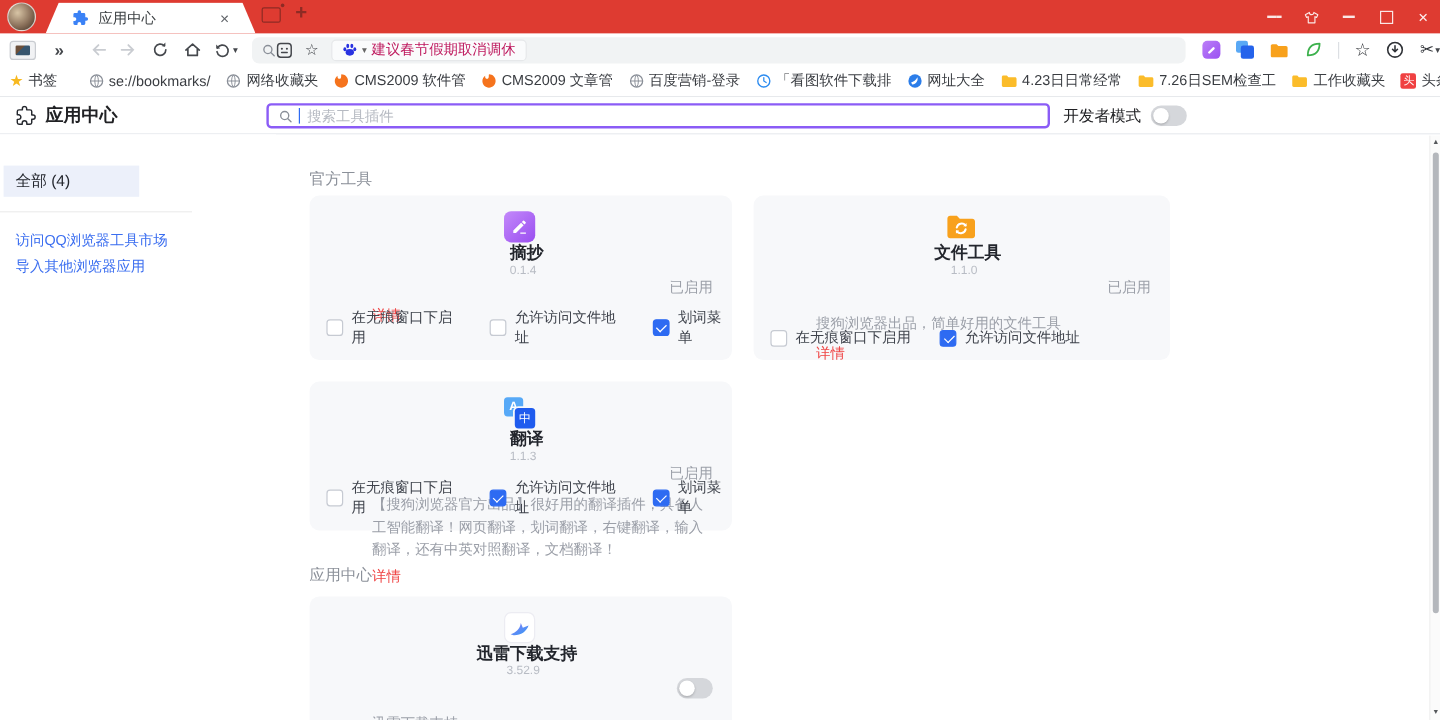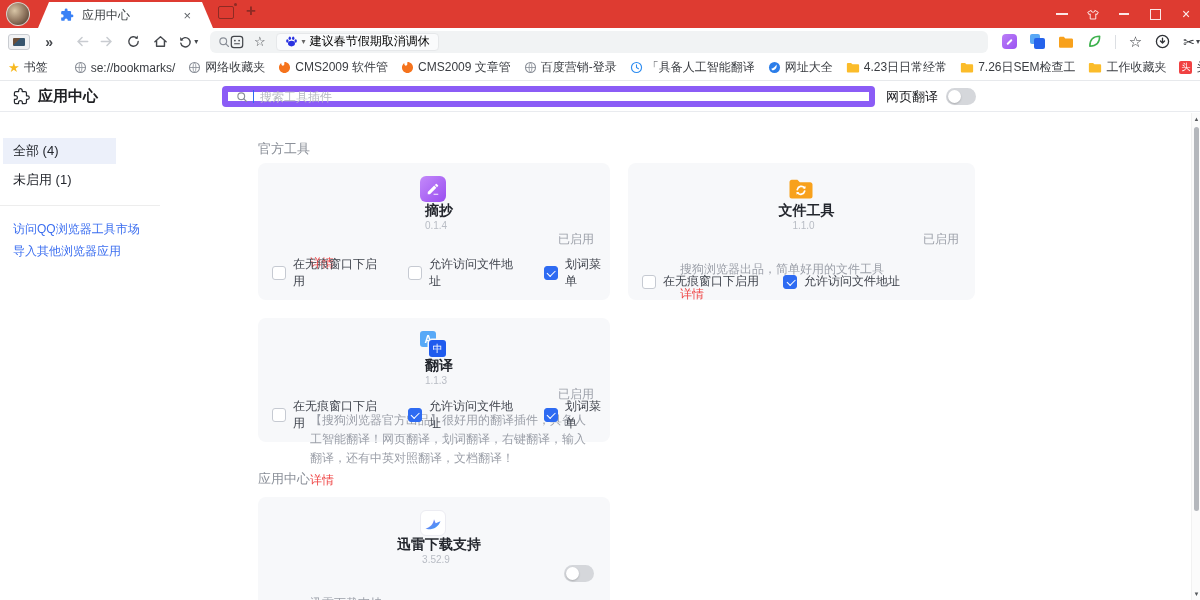--- a/index.html
+++ b/index.html
@@ -34,21 +34,21 @@
   .tb-glyph { font-size:14px; color:#45484d; font-weight:bold; }
   .tb-btn { display:flex; align-items:center; justify-content:center; width:24px; height:24px; }
   .chevrons { margin-left:8px; }
   .nav-back { margin-left:10px; } 
   .caret { font-size:8px; color:#45484d; margin-left:1px; }
   .addressbar { margin-left:10px; width:797px; height:22px; background:#f1f3f4; border-radius:6px; display:flex; align-items:center; padding:0 8px; }
   .url-text { font-size:13px; color:#202124; margin-left:6px; flex:1; }
   .addr-right { display:flex; align-items:center; gap:10px; }
   .addr-star { font-size:13px; color:#44474c; }
   .hot-pill { display:flex; align-items:center; gap:4px; background:#fafbfc; border:1px solid #e6e8ea; border-radius:4px; height:18px; padding:0 8px; }
-  .hot-text { font-size:12px; color:#000000; white-space:nowrap; }
+  .hot-text { font-size:12px; color:#be185d; white-space:nowrap; }
   .pill-caret { font-size:8px; color:#666; }
   .ext-area { display:flex; align-items:center; gap:13px; margin-left:14px; }
   .ext-sq { width:15px; height:15px; border-radius:4px; position:relative; }
   .ext-zhaichao { background:linear-gradient(135deg,#bb7ef7,#9a52f2); }
   .ext-zhaichao::after { content:''; position:absolute; left:4px; top:7px; width:7px; height:2px; background:#fff; transform:rotate(-45deg); border-radius:1px; }
   .ext-trans { width:15px; height:15px; position:relative; }
   .ext-trans .b1 { position:absolute; left:0; top:0; width:10px; height:10px; background:#59a8f5; border-radius:2px; }
   .ext-trans .b2 { position:absolute; right:0; bottom:0; width:11px; height:11px; background:#2563eb; border-radius:2px; }
   .ext-divider { width:1px; height:14px; background:#dcdfe3; }
   .ext-star { font-size:15px; color:#2f3237; }
@@ -59,21 +59,21 @@
                display:flex; align-items:center; padding:0 8px; gap:13px; overflow:hidden; }
   .bm { display:flex; align-items:center; gap:4px; font-size:12px; color:#3a3d42; white-space:nowrap; }
   .bm-star { color:#f7b920; font-size:13px; }
   .bm-divider { width:1px; height:13px; background:#dddfe3; }
   .bm-toutiao { width:13px; height:13px; background:#f04142; color:#fff; border-radius:2px; font-size:9px; display:flex; align-items:center; justify-content:center; }
 
   
   .appheader { position:absolute; top:81px; left:0; right:0; height:31px; background:#fff; border-bottom:1px solid #e9ebef; }
   .ah-left { position:absolute; left:13px; top:0; height:31px; display:flex; align-items:center; gap:8px; }
   .ah-title { font-size:15px; font-weight:bold; color:#202124; }
-  .searchbox { position:absolute; left:222px; top:5px; width:653px; height:21px; background:#fff; border:6px solid #8b5cf6; border-radius:4px; display:flex; align-items:center; padding:0 8px; }
+  .searchbox { position:absolute; left:222px; top:5px; width:653px; height:21px; background:#fff; border:2px solid #8b5cf6; border-radius:4px; display:flex; align-items:center; padding:0 8px; }
   .searchbox input { border:none; outline:none; flex:1; font-size:12px; color:#202124; margin-left:6px; font-family:inherit; background:transparent; }
   .searchbox input::placeholder { color:#b6bac2; }
   .search-caret { width:1px; height:13px; background:#2e6bf2; margin-left:5px; }
   .devmode { position:absolute; left:886px; top:0; height:31px; display:flex; align-items:center; gap:8px; }
   .devmode-label { font-size:13px; color:#202124; }
   .toggle { width:30px; height:17px; border-radius:9px; background:#d5d7db; position:relative; }
   .toggle::after { content:''; position:absolute; left:2px; top:2px; width:13px; height:13px; border-radius:50%; background:#fff; box-shadow:0 1px 2px rgba(0,0,0,.2); }
 
   
   .sidebar { position:absolute; left:0; top:112px; width:230px; bottom:0; background:#fff; }
@@ -269,21 +269,21 @@
           <circle cx="8" cy="8" r="6.2" fill="none" stroke="#8a8f98" stroke-width="1.3"></circle>
           <path d="M1.8 8h12.4M8 1.8c2.4 2 2.4 10.4 0 12.4M8 1.8c-2.4 2-2.4 10.4 0 12.4" fill="none" stroke="#8a8f98" stroke-width="1"></path>
         </svg>
       <span>百度营销-登录</span>
     </div>
     <div class="bm">
       <svg width="13" height="13" viewBox="0 0 16 16">
           <circle cx="8" cy="8" r="6.2" fill="none" stroke="#2d8cf0" stroke-width="1.4"></circle>
           <path d="M8 4.5V8l2.4 1.6" fill="none" stroke="#2d8cf0" stroke-width="1.3" stroke-linecap="round"></path>
         </svg>
-      <span>「具备人工智能翻译</span>
+      <span>「看图软件下载排</span>
     </div>
     <div class="bm">
       <svg width="13" height="13" viewBox="0 0 16 16">
           <circle cx="8" cy="8" r="6.8" fill="#2b7de9"></circle>
           <path d="M4 9.5C6.5 9 9 7 10.5 4.2c.8 3.8-1.2 7-5.3 7.3z" fill="#fff"></path>
         </svg>
       <span>网址大全</span>
     </div>
     <div class="bm">
       <svg width="14" height="13" viewBox="0 0 16 14">
@@ -319,28 +319,27 @@
     </div>
     <div class="searchbox">
       <svg width="12" height="12" viewBox="0 0 16 16">
           <circle cx="7" cy="7" r="4.5" fill="none" stroke="#8a8f98" stroke-width="1.5"></circle>
           <path d="M10.5 10.5 14 14" stroke="#8a8f98" stroke-width="1.5" stroke-linecap="round"></path>
         </svg>
       <div class="search-caret"></div>
       <input type="text" placeholder="搜索工具插件" style="">
     </div>
     <div class="devmode">
-      <span class="devmode-label">网页翻译</span>
+      <span class="devmode-label">开发者模式</span>
       <div class="toggle"></div>
     </div>
   </div>
 
   <div class="sidebar">
     <div class="side-item active">全部 (4)</div>
-    <div class="side-item">未启用 (1)</div>
     <div class="side-divider"></div>
     <div class="side-link">访问QQ浏览器工具市场</div>
     <div class="side-link">导入其他浏览器应用</div>
   </div>
 
   <div class="section-title" style="left:258px; top:140px;">官方工具</div>
 
   <div class="card" style="left:258px; top:163px; height:137px;">
     <div class="card-head">
       <div class="app-icon icon-zhaichao">

